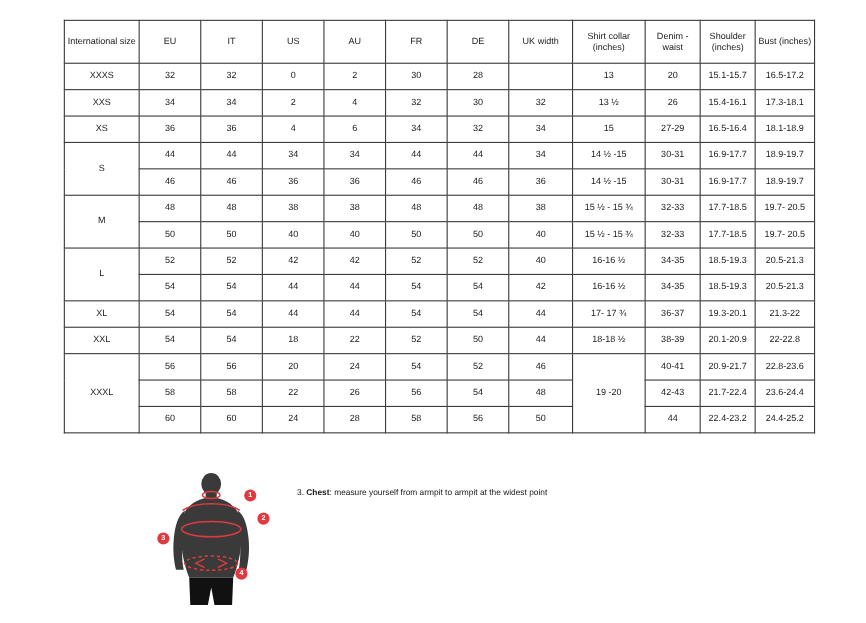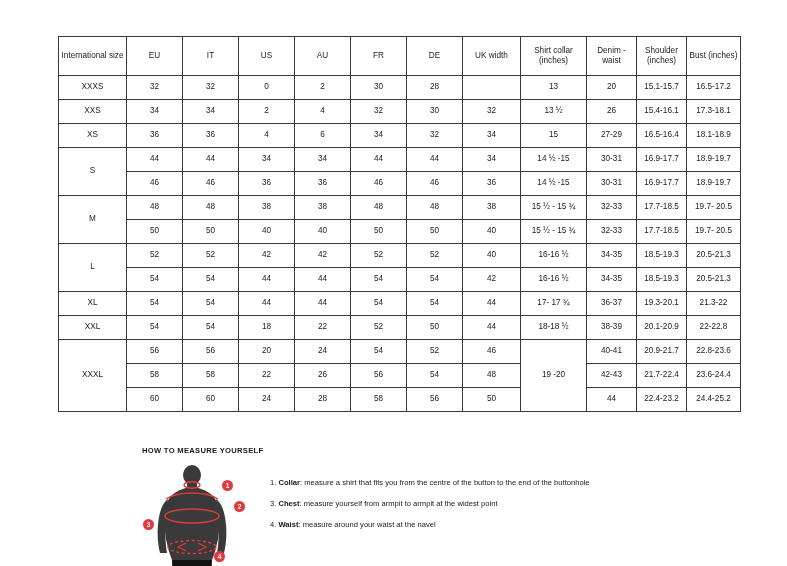--- a/index.html
+++ b/index.html
@@ -12,21 +12,20 @@
     height: 566px;
     font-family: "Liberation Sans", sans-serif;
     color: #1a1a1a;
     position: relative;
     overflow: hidden;
   }
   .page {
     position: relative;
     width: 787px;
     height: 502px;
-    margin-top: 18px;
   }
   
   .table-wrap {
     position: absolute;
     left: 58px;
     top: 18px;
     width: 676px;
   }
   table.size-table {
     border-collapse: collapse;
@@ -343,21 +342,20 @@
             <td>50</td>
             <td>44</td>
             <td>22.4-23.2</td>
             <td>24.4-25.2</td>
           </tr>
         </tbody>
     </table>
   </div>
 
   <div class="measure">
-    <div class="measure-title">HOW TO MEASURE YOURSELF</div>
     <div class="measure-body">
 
       <div class="figure">
         <svg width="110" height="125" viewBox="0 0 110 125">
 
           <ellipse cx="50" cy="12" rx="9" ry="10" fill="#3a3a3a"></ellipse>
 
           <rect x="45" y="19" width="10" height="7" fill="#3a3a3a"></rect>
 
           <path d="M50 24 C38 25 28 31 25 40 C22 50 22 62 24 76 C26 86 28 92 30 97 L70 97 C72 92 74 86 76 76 C78 62 78 50 75 40 C72 31 62 25 50 24 Z" fill="#3a3a3a"></path>
@@ -379,21 +377,19 @@
         </svg>
 
         <span class="num-badge" style="left:80px; top:17px;">1</span>
         <span class="num-badge" style="left:92px; top:38px;">2</span>
         <span class="num-badge" style="left:1px; top:56px;">3</span>
         <span class="num-badge" style="left:72px; top:88px;">4</span>
       </div>
 
       <div class="instructions">
         <ol id="instruction-list">
-            <li><span>1</span>. <b>Collar</b><span>: measure a shirt that fits you from the centre of the button to the end of the buttonhole</span></li>
             <li><span>3</span>. <b>Chest</b><span>: measure yourself from armpit to armpit at the widest point</span></li>
-            <li><span>4</span>. <b>Waist</b><span>: measure around your waist at the navel</span></li>
           </ol>
       </div>
     </div>
   </div>
 
 </div>
 
 </body></html>

